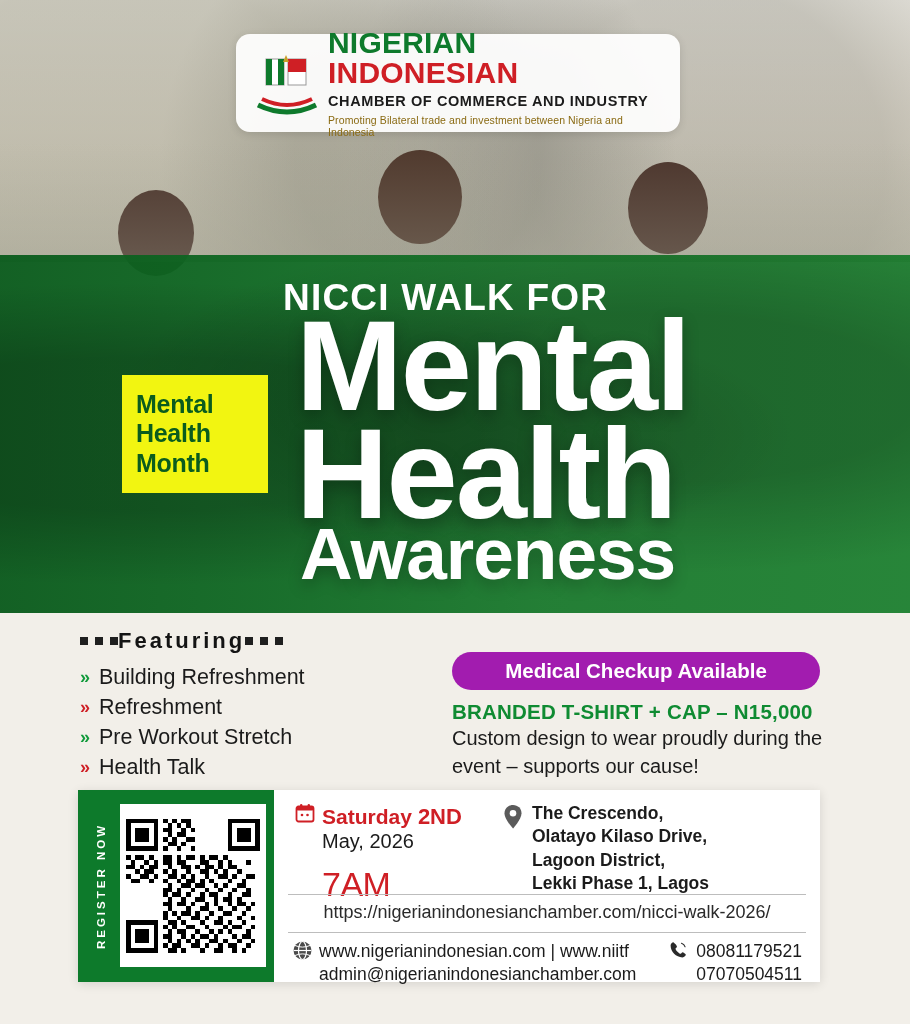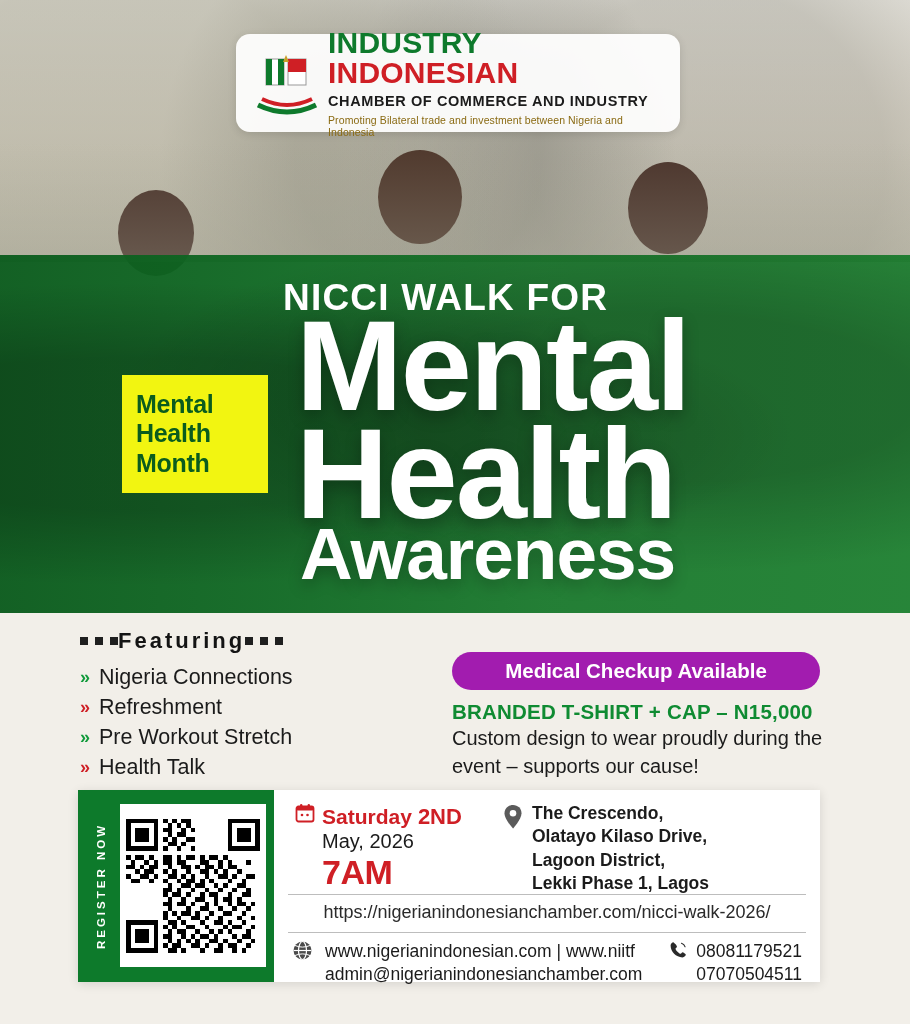--- a/index.html
+++ b/index.html
@@ -182,21 +182,21 @@
     flex: 1; position: relative;
     padding: 10px 18px 0 0;
   }
   .date-block { position: absolute; left: 20px; top: 12px; width: 220px; }
   .date-line1 {
     font-size: 21px; color: #cf1f25; font-weight: 700;
     display: flex; align-items: baseline; gap: 6px;
   }
   .date-line1 .daynum { font-size: 22px; font-weight: 800; }
   .date-line2 { font-size: 20px; color: #1b1b1b; }
-  .date-time { font-size: 34px; color: #cf1f25; font-weight: 700; margin-top: 0; letter-spacing: -.5px; }
+  .date-time { font-size: 34px; color: #cf1f25; font-weight: 400; margin-top: 12px; letter-spacing: -.5px; }
 
   .venue-block {
     position: absolute; left: 258px; top: 12px; width: 250px;
     font-size: 17.5px; line-height: 1.33; color: #1b1b1b; font-weight: 700;
   }
   .icon-cal, .icon-pin, .icon-globe, .icon-phone {
     display: inline-block; vertical-align: middle;
   }
   .divider {
     position: absolute; left: 14px; right: 14px; height: 1px;
@@ -204,21 +204,21 @@
   }
   .d1 { top: 104px; }
   .d2 { top: 142px; }
   .site-url {
     position: absolute; left: 0; right: 0; top: 112px;
     text-align: center;
     font-size: 18px; color: #2a2a2a;
   }
   .contact-row {
     position: absolute; left: 18px; top: 150px; right: 10px;
-    display: flex; align-items: flex-start; gap: 12px;
+    display: flex; align-items: flex-start; gap: 6px;
   }
   .contact-text { font-size: 17.5px; line-height: 1.3; color: #1b1b1b; }
   .phone-block {
     position: absolute; right: 18px; top: 150px;
     display: flex; gap: 8px; align-items: flex-start;
   }
   .phone-text { font-size: 17.5px; line-height: 1.3; color: #1b1b1b; }
 
   
   .logo-card {
@@ -265,21 +265,21 @@
         <rect x="16" y="12" width="18" height="26" fill="#ffffff" stroke="#999" stroke-width="1"></rect>
         <rect x="16" y="12" width="6" height="26" fill="#0e7a2c"></rect>
         <rect x="28" y="12" width="6" height="26" fill="#0e7a2c"></rect>
         <rect x="38" y="12" width="18" height="26" fill="#ffffff" stroke="#999" stroke-width="1"></rect>
         <rect x="38" y="12" width="18" height="13" fill="#cf1f25"></rect>
         <path d="M36 8 l3 7 l-6 0 z" fill="#c8a02a"></path>
       </svg>
     </div>
     <div class="logo-text">
       <div class="logo-title">
-        <span class="t-green">INDUSTRY </span><span class="t-red">INDONESIAN</span>
+        <span class="t-green">NIGERIAN </span><span class="t-red">INDONESIAN</span>
       </div>
       <div class="logo-sub">CHAMBER OF COMMERCE AND INDUSTRY</div>
       <div class="logo-tag">Promoting Bilateral trade and investment between Nigeria and Indonesia</div>
     </div>
   </div>
 
   <div class="hero">
     <div class="hero-inner">
       <div class="badge-yellow">
         <span>Mental</span>
@@ -303,21 +303,21 @@
     <span class="dots">
         <i></i>
         <i></i>
         <i></i>
       </span>
   </div>
 
   <div class="feature-list">
     <div class="feature-item">
       <span class="chev green">»</span>
-      <span>Nigeria Connections</span>
+      <span>Building Refreshment</span>
     </div>
     <div class="feature-item">
       <span class="chev red">»</span>
       <span>Refreshment</span>
     </div>
     <div class="feature-item">
       <span class="chev green">»</span>
       <span>Pre Workout Stretch</span>
     </div>
     <div class="feature-item">

